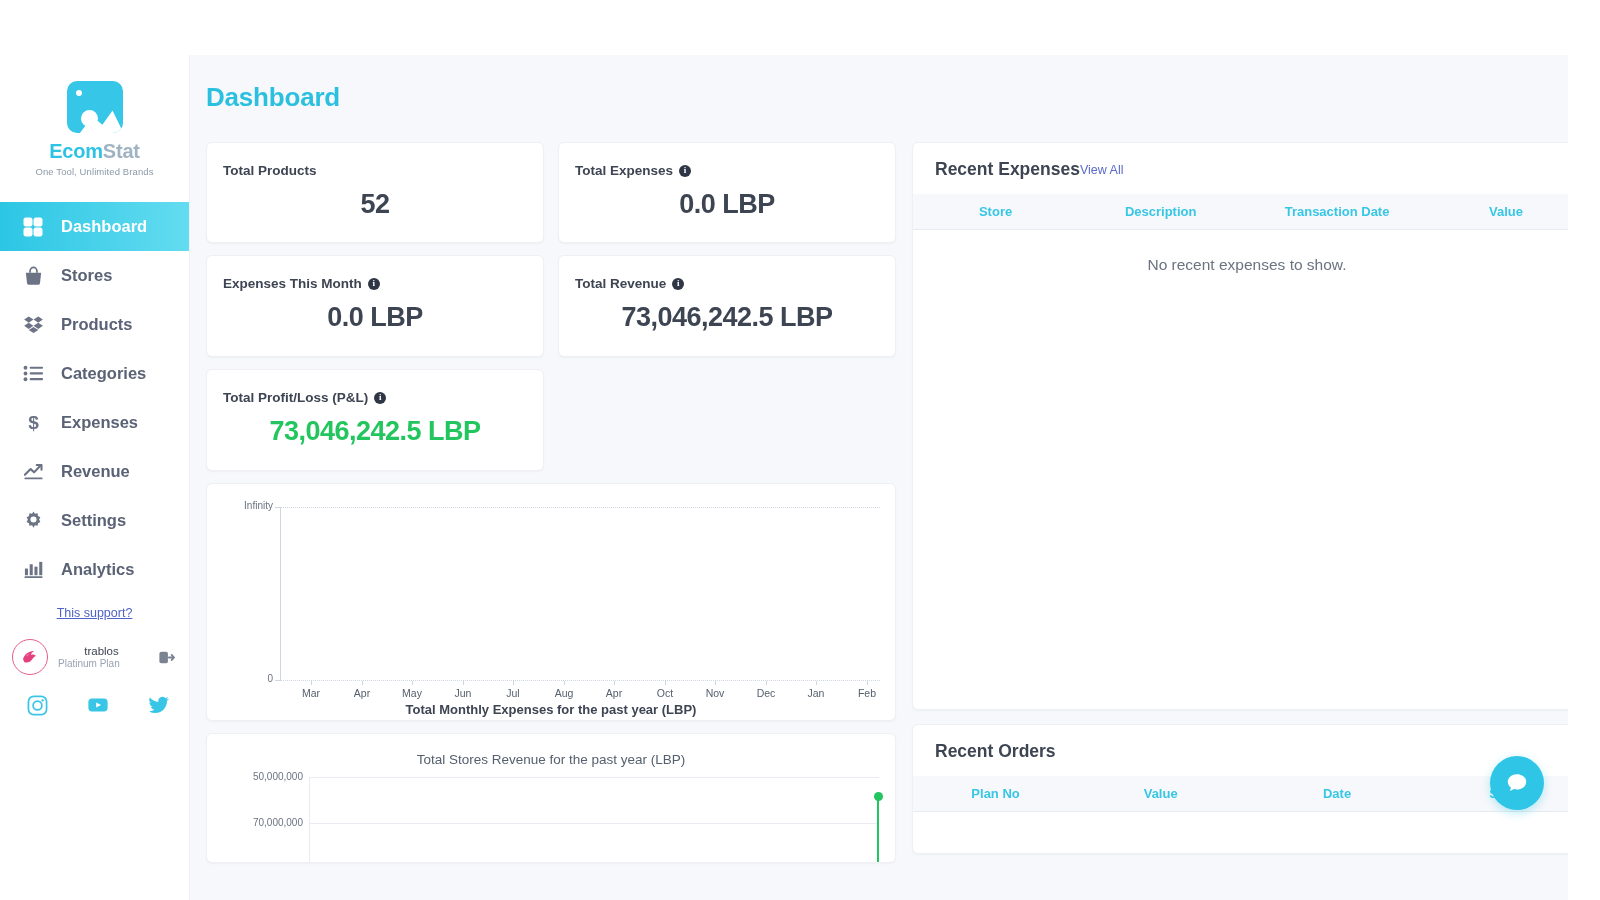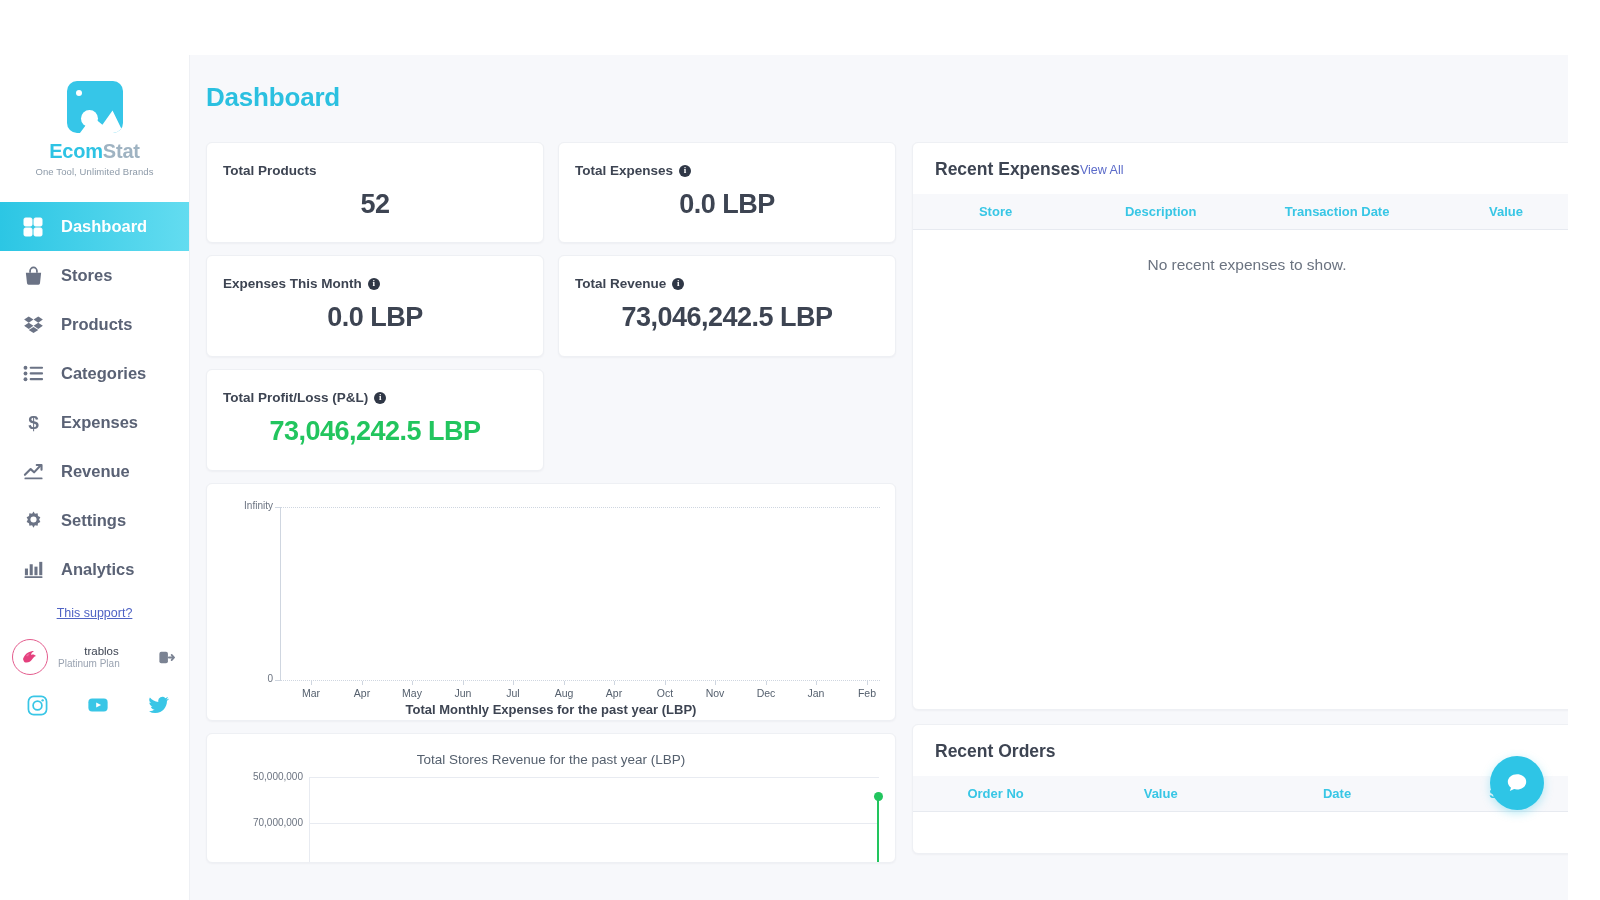--- a/index.html
+++ b/index.html
@@ -432,21 +432,21 @@
               <span class="th">Value</span>
             </div>
             <div class="empty-row">No recent expenses to show.</div>
           </div>
 
           <div class="panel" style="margin-top:14px; height:130px; overflow:hidden;">
             <div class="panel-head">
               <span class="panel-title">Recent Orders</span>
             </div>
             <div class="thead">
-              <span class="th">Order No</span>
+              <span class="th">Plan No</span>
               <span class="th">Value</span>
               <span class="th">Date</span>
               <span class="th">Store</span>
             </div>
           </div>
 
         </div>
 
       </div>
 

